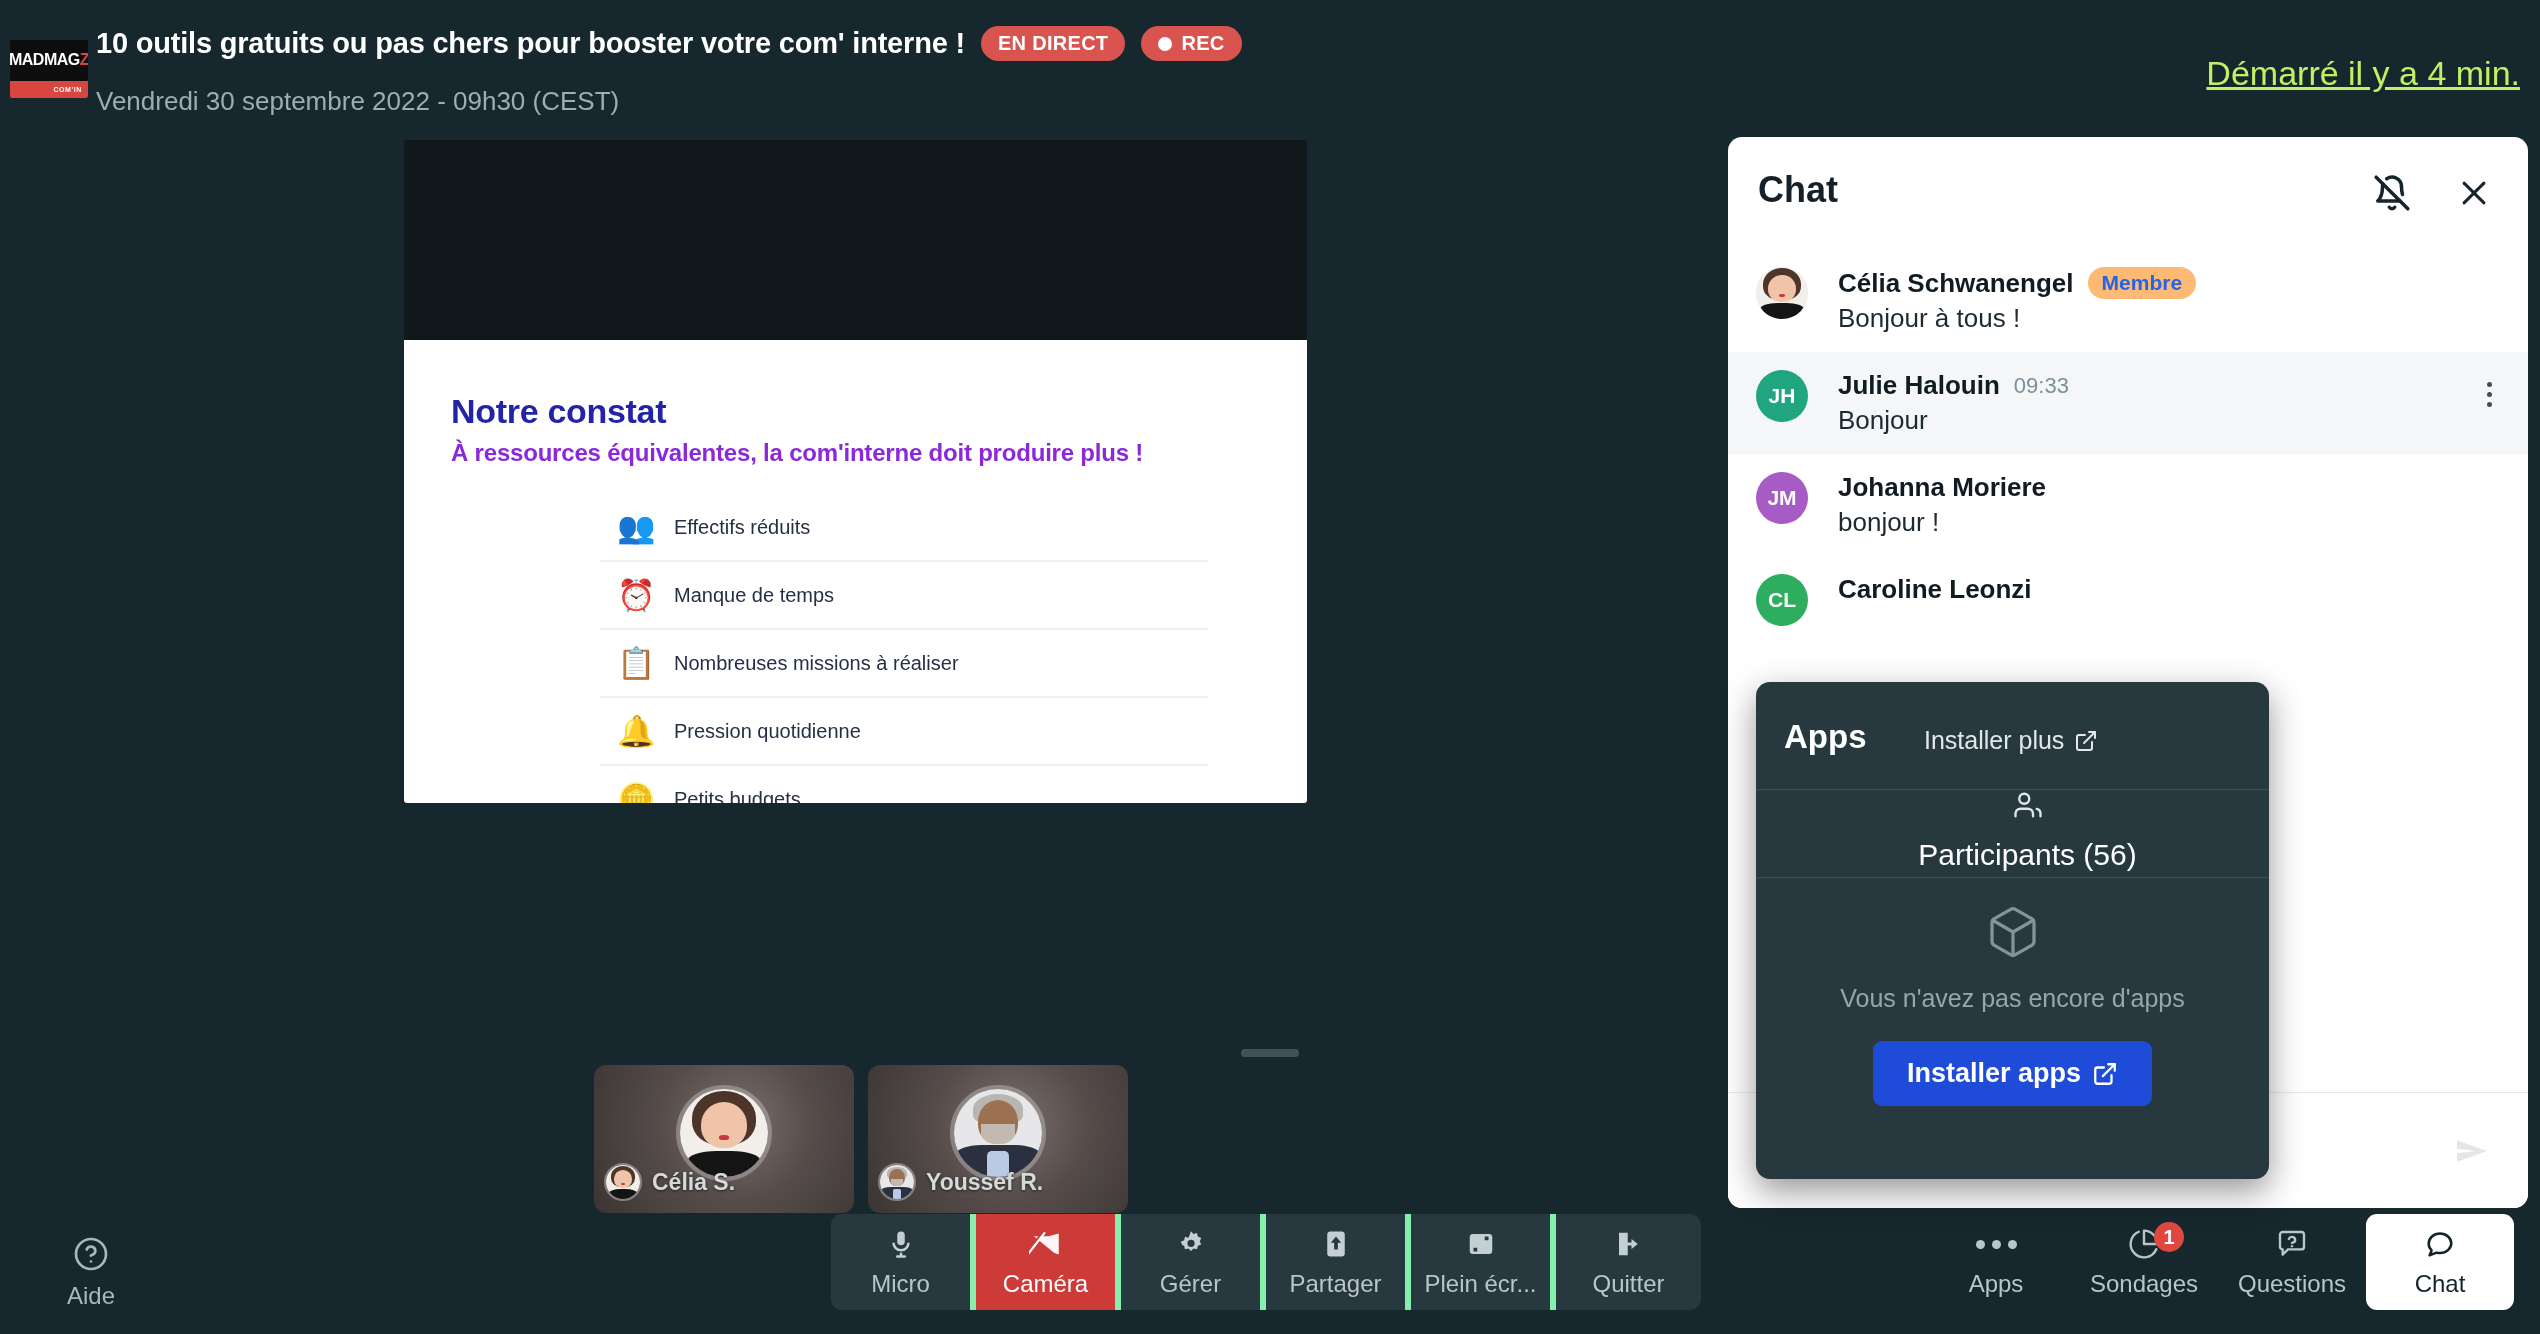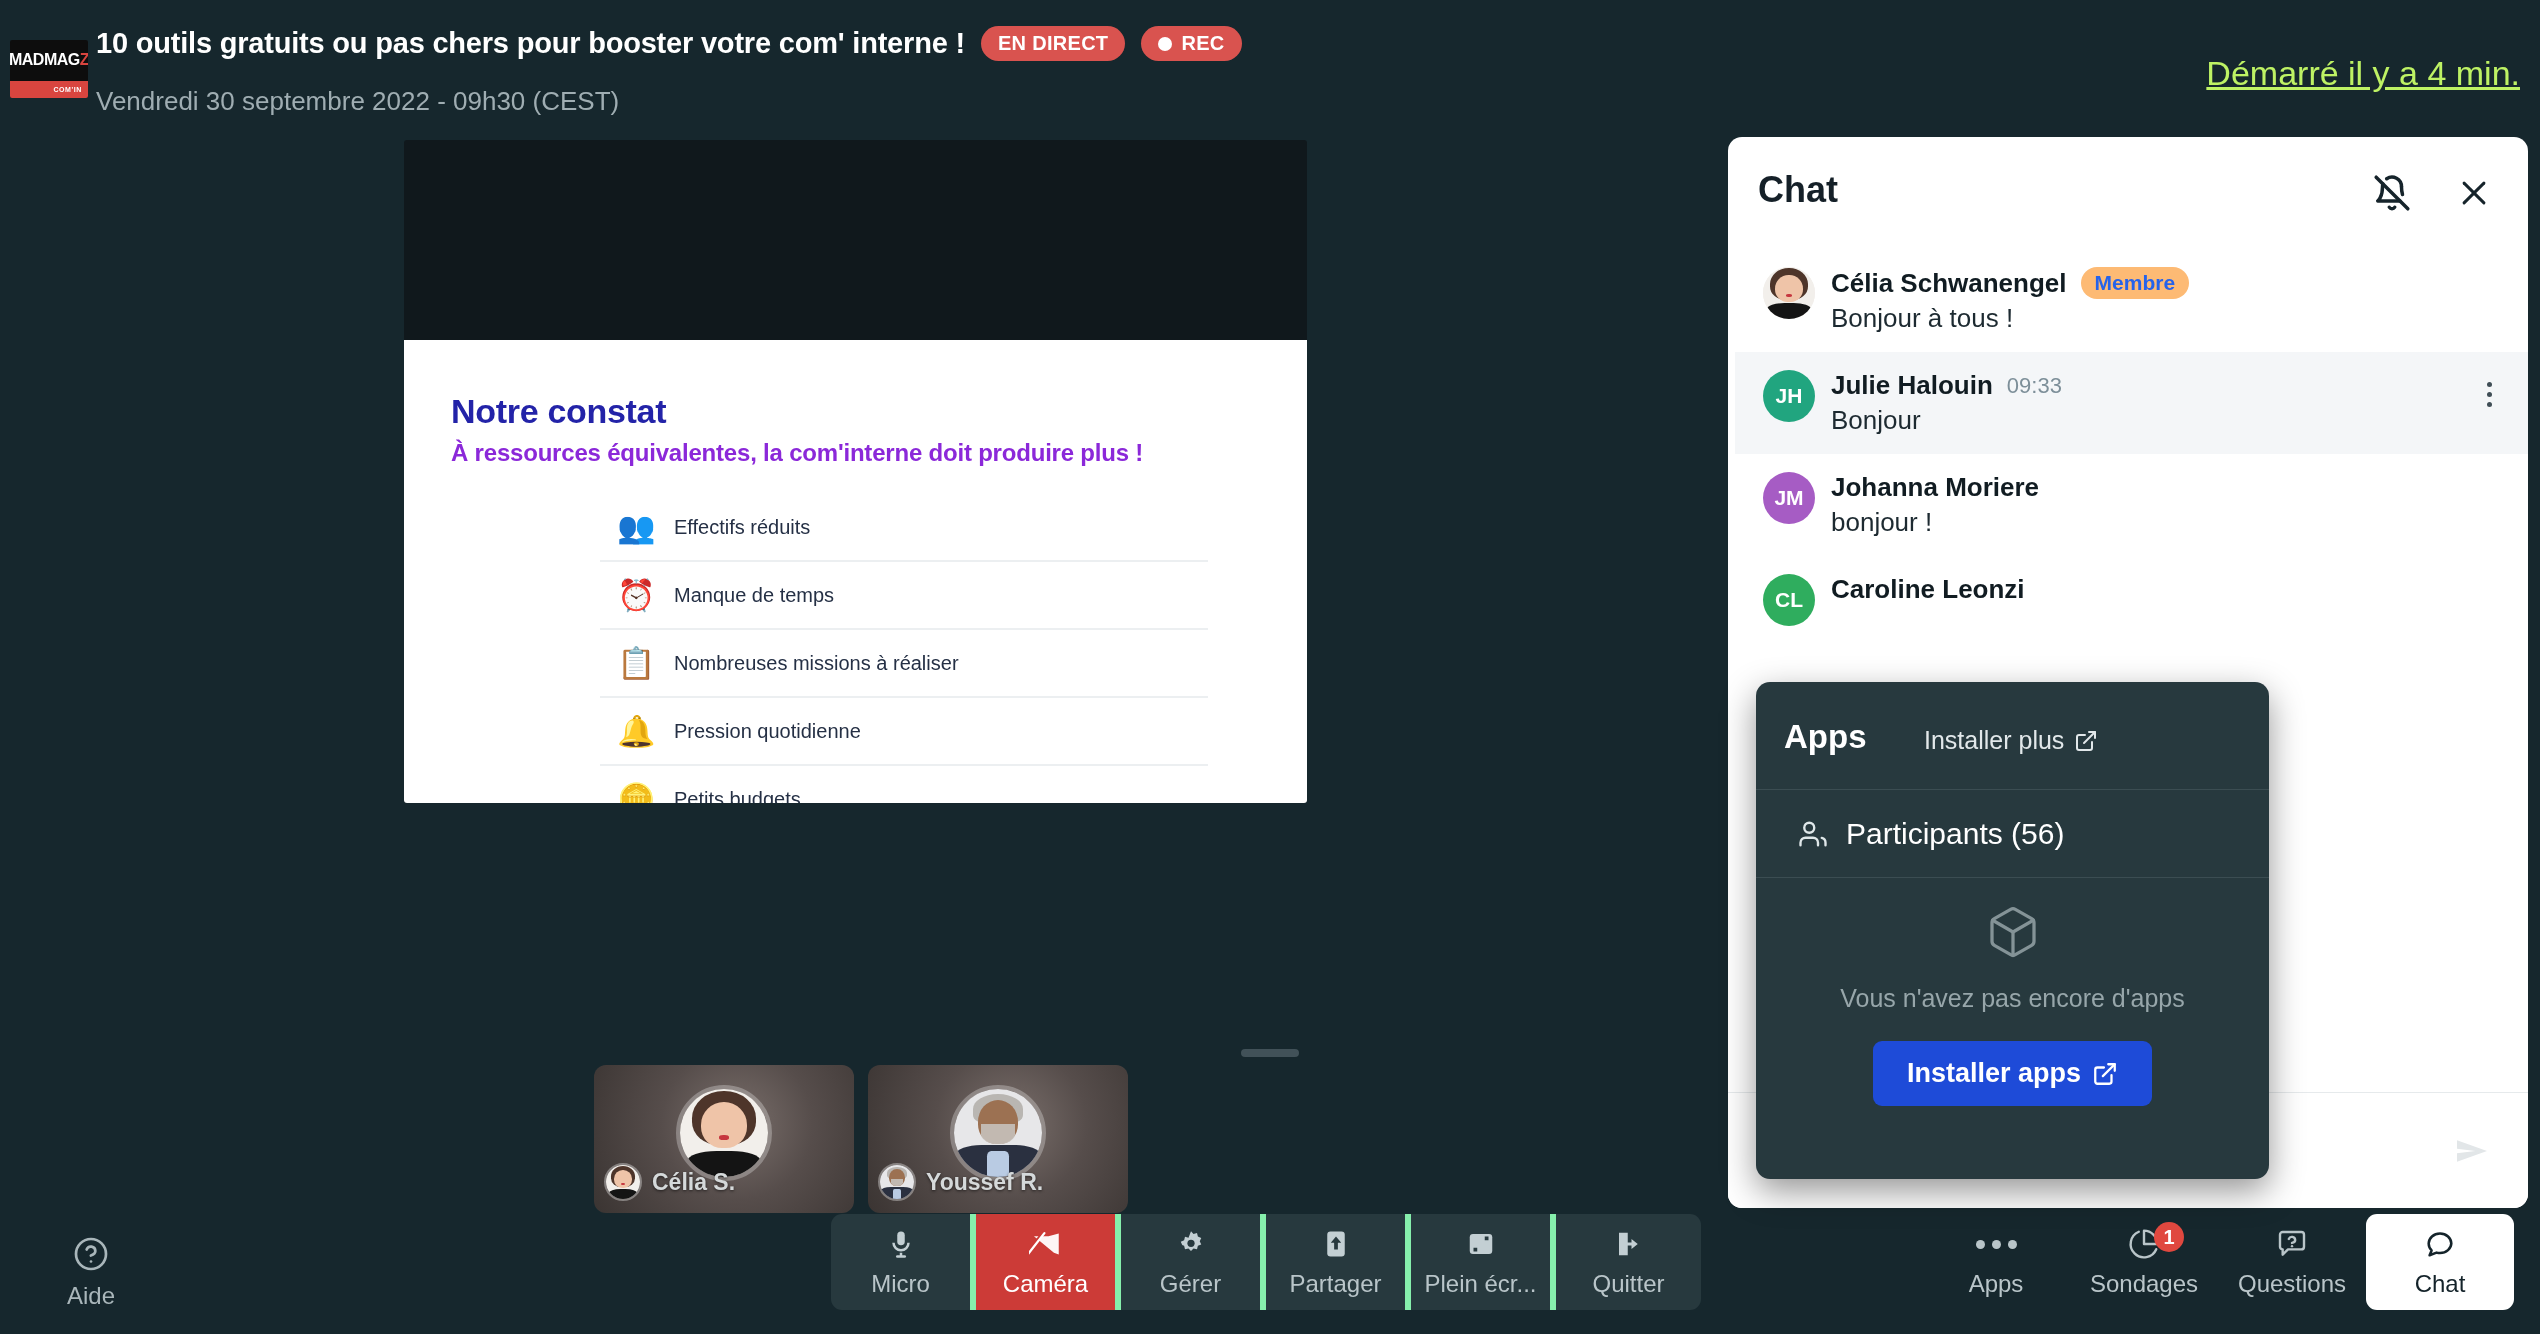--- a/index.html
+++ b/index.html
@@ -153,21 +153,21 @@
     font-size: 36px; font-weight: 700; color: #152028;
   }
   .chat-head-btn {
     position: absolute; top: 30px; width: 52px; height: 52px;
     display: flex; align-items: center; justify-content: center; cursor: pointer;
   }
   .chat-head-btn.bell { right: 110px; }
   .chat-head-btn.close { right: 28px; }
 
   .chat-body { position: absolute; left: 0; top: 112px; width: 800px; height: 843px; overflow: hidden; }
-  .msg { position: relative; display: flex; gap: 16px; padding: 18px 14px 18px 28px; margin-left: 7px; }
+  .msg { position: relative; display: flex; gap: 30px; padding: 18px 14px 18px 28px; }
   .msg.highlight { background: #f4f6f8; }
   .msg-avatar {
     flex: 0 0 52px; width: 52px; height: 52px; border-radius: 50%; overflow: hidden;
     display: flex; align-items: center; justify-content: center;
     font-size: 21px; font-weight: 700; color: #ffffff;
   }
   .msg-main { flex: 1; min-width: 0; }
   .msg-top { display: flex; align-items: center; gap: 14px; }
   .msg-name { font-size: 26px; font-weight: 700; color: #111c22; white-space: nowrap; }
   .msg-time { font-size: 22px; color: #7d8f99; }
@@ -208,21 +208,21 @@
     position: absolute; left: 28px; top: 36px;
     font-size: 33px; font-weight: 700; color: #ffffff;
   }
   .apps-more {
     position: absolute; left: 168px; top: 44px;
     display: flex; align-items: center; gap: 10px;
     font-size: 25px; color: #e2e8ea; cursor: pointer;
   }
   .apps-parts {
     position: relative; height: 88px; border-bottom: 1px solid #3b4d52;
-    display: flex; align-items: center; gap: 18px; padding-left: 42px; cursor: pointer;
+    display: flex; align-items: center; gap: 18px; padding-left: 30px; cursor: pointer; flex-direction: column;
   }
   .apps-parts-label { font-size: 30px; color: #ffffff; font-weight: 400; }
   .apps-empty {
     position: absolute; left: 0; top: 196px; width: 513px;
     display: flex; flex-direction: column; align-items: center;
   }
   .cube-icon { margin-top: 26px; opacity: .6; }
   .apps-empty-text { margin-top: 20px; font-size: 25px; color: #97a6aa; }
   .install-btn {
     margin-top: 28px; background: #1e4bd8; color: #fff; border: none; border-radius: 9px;

